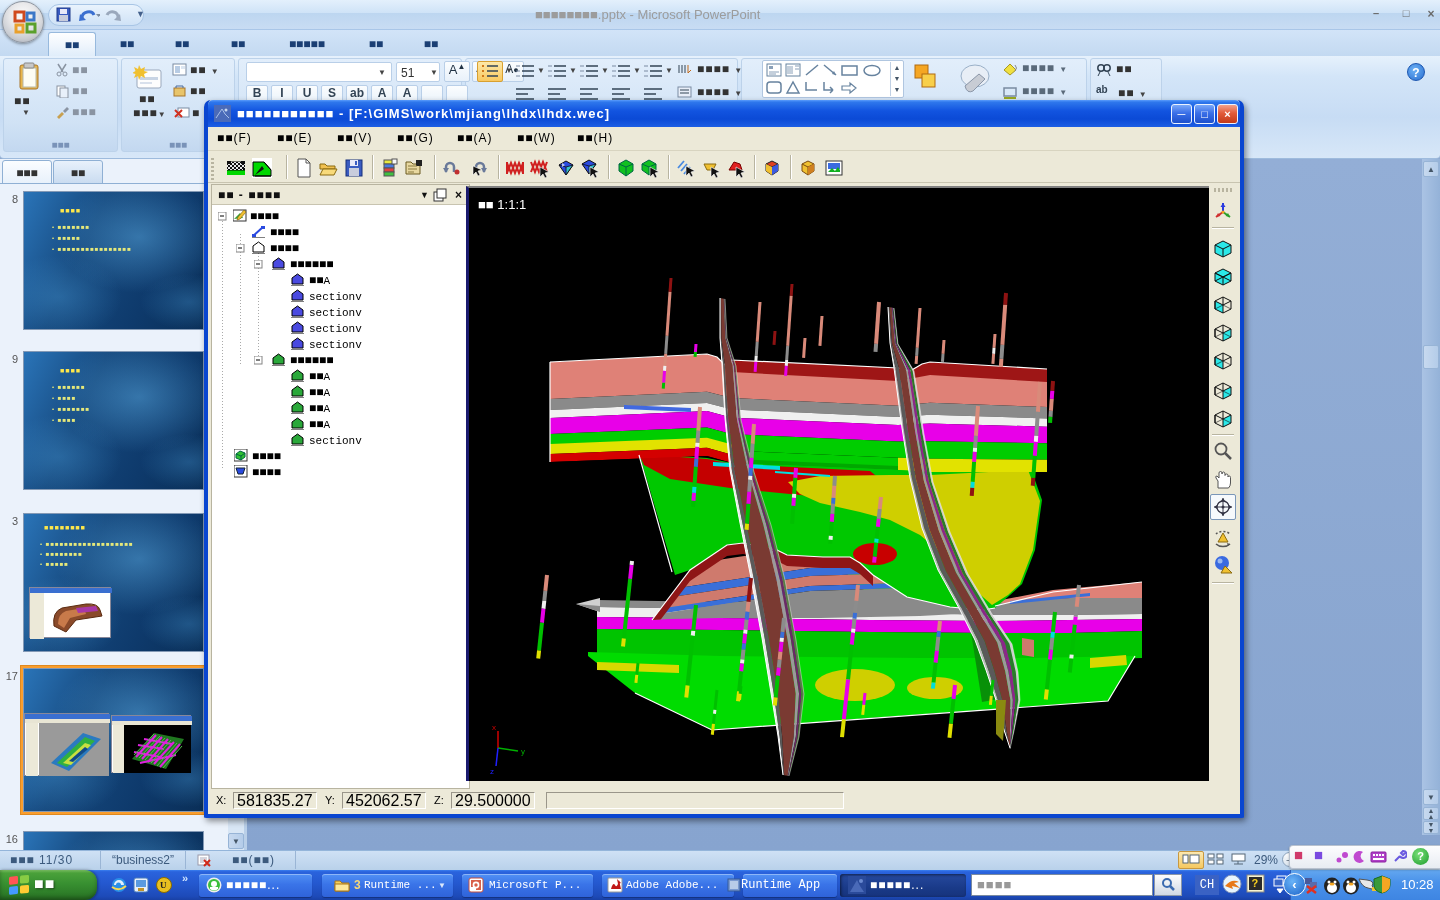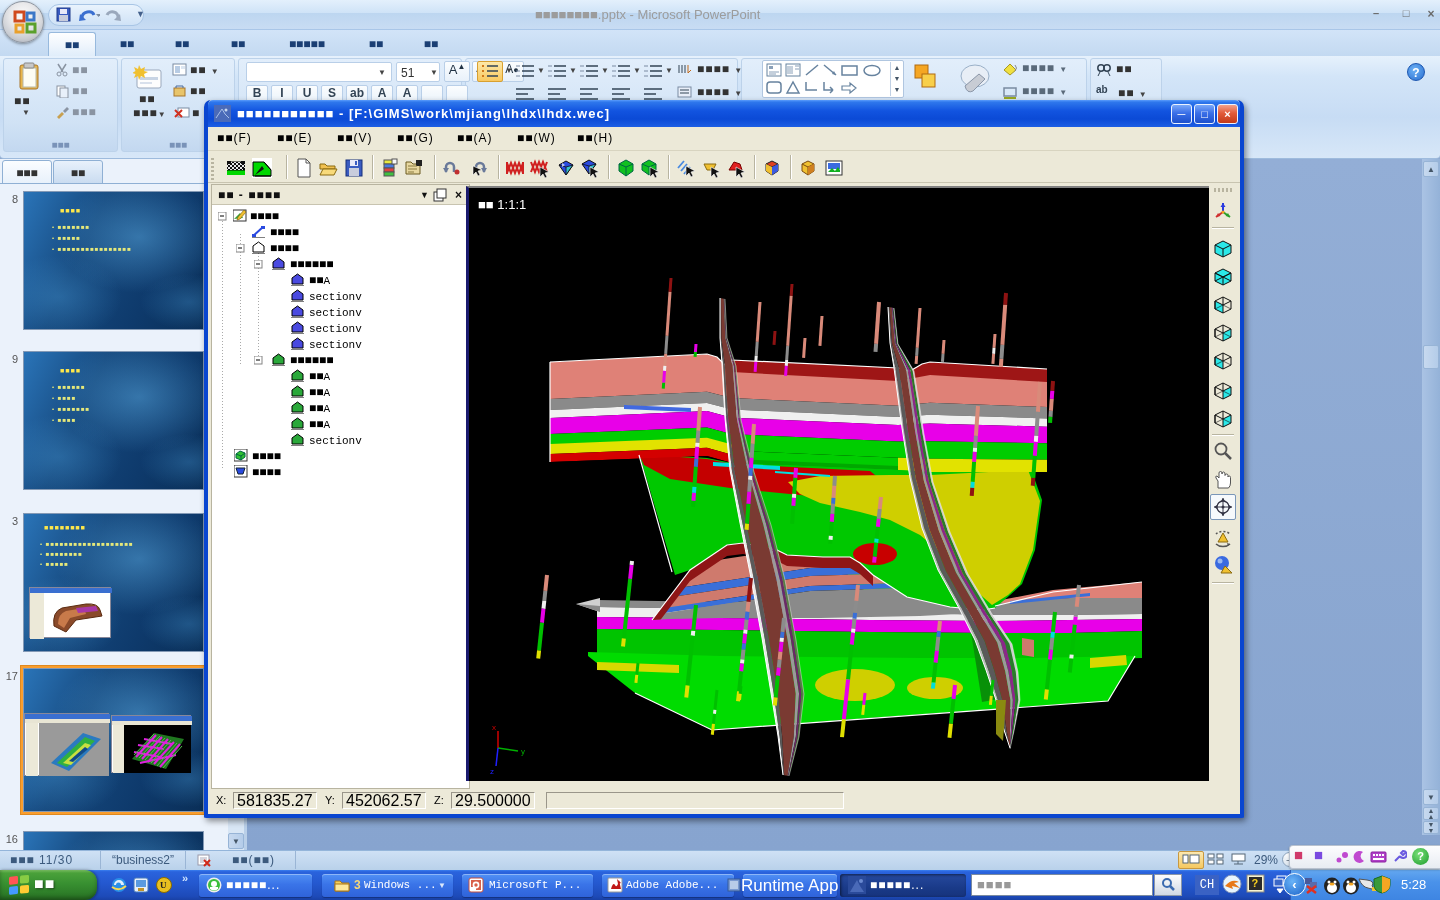--- a/index.html
+++ b/index.html
@@ -1119,41 +1119,41 @@
     <circle cx="8" cy="8" r="6" fill="#3abf3a"></circle>
     <circle cx="8" cy="7" r="3" fill="#fff"></circle>
     <path d="M4 12 q4 3 8 0 v-2 h-8 Z" fill="#fff"></path>
   </svg>
 <div class="ab cj" style="left:226px;top:874px;color:#fff;font-size:12px;line-height:23px">■■■■■...</div>
 <svg class="ab" style="left:334px;top:878px" width="16" height="14">
     <path d="M1 3 h5 l2 2 h7 v8 h-14 Z" fill="#f5cf5a" stroke="#a8761a"></path>
     <path d="M1 6 h14 v7 h-14 Z" fill="#fde89a" stroke="#a8761a"></path>
   </svg>
 <div class="ab" style="left:354px;top:874px;color:#f8d878;font-size:12px;font-weight:bold;line-height:23px">3</div>
-<div class="ab" style="left:364px;top:874px;color:#fff;font-size:11px;line-height:23px;font-family:'Liberation Mono',monospace">Windows ...</div>
+<div class="ab" style="left:364px;top:874px;color:#fff;font-size:11px;line-height:23px;font-family:'Liberation Mono',monospace">Runtime ...</div>
 <div class="ab" style="left:438px;top:874px;color:#dce8fa;font-size:8px;line-height:23px">▼</div>
 <svg class="ab" style="left:468px;top:877px" width="16" height="16">
     <rect x="1" y="1" width="14" height="14" rx="2" fill="#fff" stroke="#c45142"></rect>
     <rect x="3" y="3" width="10" height="10" fill="#d8604a"></rect>
     <circle cx="8" cy="8" r="3.4" fill="#fff"></circle>
     <circle cx="8" cy="8" r="1.7" fill="#d8604a"></circle>
     <rect x="3" y="10" width="5" height="3" fill="#fff"></rect>
   </svg>
 <div class="ab" style="left:489px;top:874px;color:#fff;font-size:11px;line-height:23px;font-family:'Liberation Mono',monospace">Microsoft P...</div>
 <svg class="ab" style="left:607px;top:877px" width="16" height="16">
     <rect x="1" y="1" width="14" height="14" rx="1" fill="#fff" stroke="#999"></rect>
     <path d="M4 12 q2-7 4-4 q2 4 4-5 l2 9 Z" fill="#c01818"></path>
     <path d="M10 2 l4 4 -3 1 Z" fill="#c01818"></path>
   </svg>
 <div class="ab" style="left:626px;top:874px;color:#fff;font-size:11px;line-height:23px;font-family:'Liberation Mono',monospace">Adobe Adobe...</div>
 <svg class="ab" style="left:727px;top:877px" width="14" height="16">
     <rect x="1" y="2" width="12" height="12" fill="#7a9ad0" stroke="#345a9a"></rect>
     <rect x="3" y="4" width="8" height="8" fill="#b8cce8"></rect>
   </svg>
-<div class="ab" style="left:741px;top:874px;color:#fff;font-size:17px;line-height:23px;font-family:Liberation Sans, sans-serif">Runtime App</div>
+<div class="ab" style="left:741px;top:874px;color:#fff;font-size:12px;line-height:23px;font-family:Liberation Mono, monospace">Runtime App</div>
 <svg class="ab" style="left:848px;top:876px" width="18" height="18">
     <rect x="0" y="0" width="18" height="18" fill="#2a4a9a"></rect>
     <path d="M2 16 L9 4 L12 10 L16 16 Z" fill="#4a6ab8"></path>
     <circle cx="13" cy="5" r="2" fill="#6a8ad0"></circle>
   </svg>
 <div class="ab cj" style="left:870px;top:874px;color:#fff;font-size:12px;line-height:23px">■■■■■...</div>
 <div class="ab" style="left:971px;top:874px;width:182px;height:22px;background:#fff;border:1px solid #7a8aa0"></div>
 <div class="ab cj" style="left:977px;top:877px;color:#999;font-size:13px">■■■■</div>
 <div class="ab" style="left:1154px;top:874px;width:28px;height:22px;background:linear-gradient(#fdfdfd,#d0d8e4);border:1px solid #8a96a8"></div>
 <svg class="ab" style="left:1161px;top:877px" width="15" height="15">
@@ -1197,21 +1197,21 @@
     <ellipse cx="10" cy="9" rx="2.5" ry="1.5" fill="#f5a623"></ellipse>
   </svg>
 <svg class="ab" style="left:1357px;top:877px" width="22" height="16">
     <path d="M2 2 q3 8 9 9 l8 2 -4 -4 q3 -5 -5 -6 Z" fill="#e8e8e8" stroke="#555"></path>
     <rect x="15" y="10" width="6" height="4" fill="#f0c030"></rect>
   </svg>
 <svg class="ab" style="left:1373px;top:875px" width="18" height="19">
     <path d="M9 1 L17 4 V10 Q17 16 9 18 Q1 16 1 10 V4 Z" fill="#3a9a3a" stroke="#1a6a1a"></path>
     <path d="M9 1 L17 4 V10 Q17 16 9 18 Z" fill="#f5a623"></path>
   </svg>
-<div class="ab" style="left:1400px;top:870px;width:40px;height:30px;color:#fff;font-size:13px;line-height:30px;text-align:left;padding-left:1px">5:28</div>
+<div class="ab" style="left:1400px;top:870px;width:40px;height:30px;color:#fff;font-size:13px;line-height:30px;text-align:left;padding-left:1px">10:28</div>
 <div class="ab" id="langbar"></div>
 <div class="ab" style="left:1294px;top:847px;width:16px;height:18px;color:#d03a6a;font-weight:bold;font-size:15px;font-family:'Liberation Serif',serif">■</div>
 <div class="ab" style="left:1314px;top:847px;width:16px;height:18px;color:#7a4ae0;font-weight:bold;font-size:15px;font-family:'Liberation Serif',serif">■</div>
 <svg class="ab" style="left:1335px;top:851px" width="14" height="13">
     <circle cx="4" cy="9" r="2.5" fill="#c04ad0"></circle>
     <circle cx="10" cy="4" r="3" fill="#c04ad0"></circle>
   </svg>
 <svg class="ab" style="left:1352px;top:850px" width="14" height="14">
     <path d="M11 2 a6 6 0 1 0 1 9 a5 5 0 0 1 -1 -9" fill="#c04ad0"></path>
   </svg>

